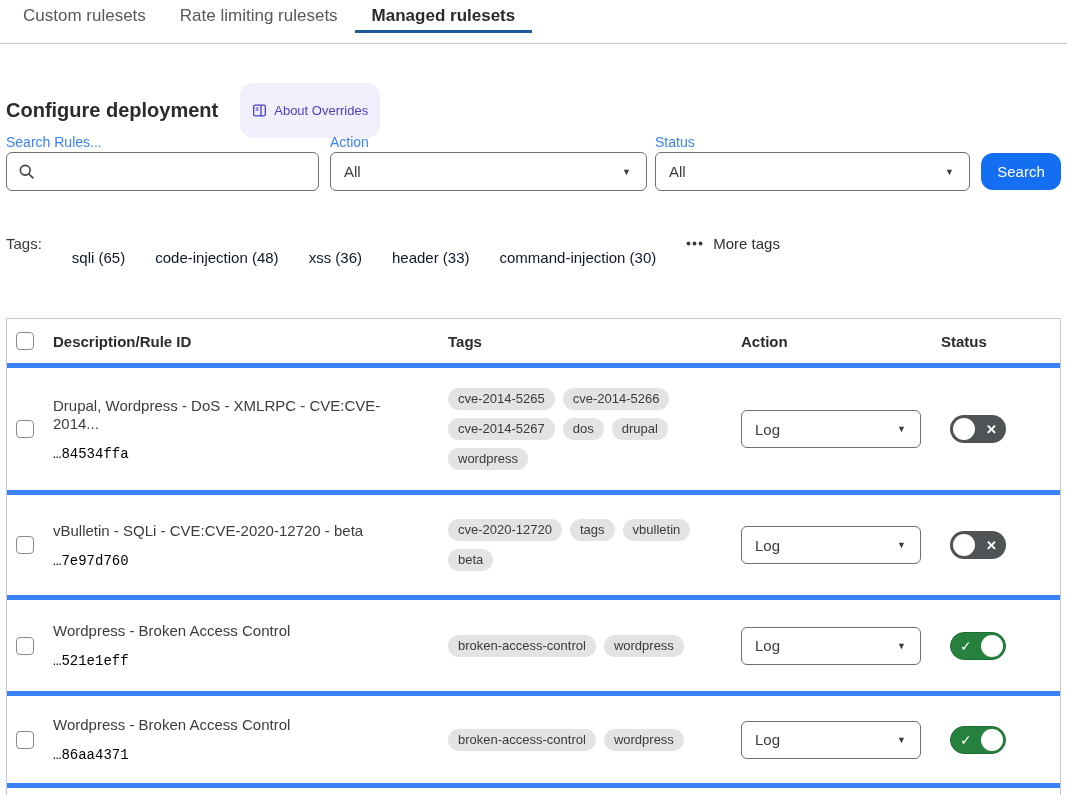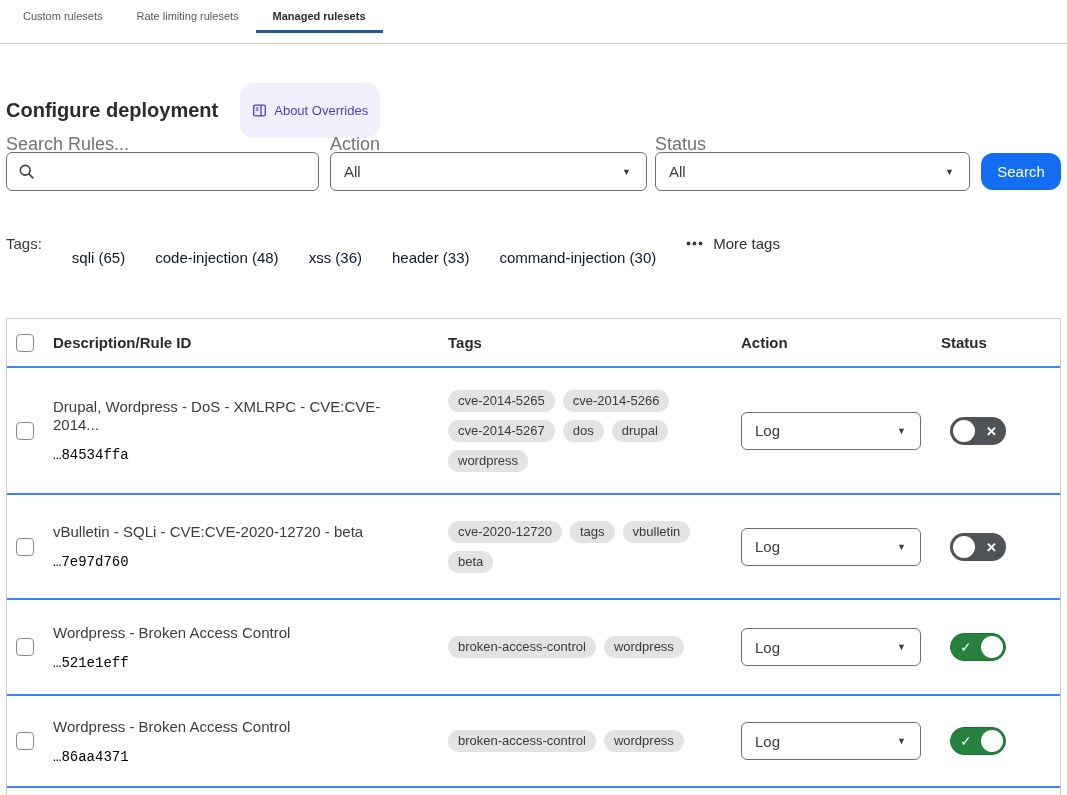--- a/index.html
+++ b/index.html
@@ -10,38 +10,38 @@
     font-family:"Liberation Sans", sans-serif;
   }
 
   
   .tabbar {
     position:absolute; top:0; left:0; width:1067px; height:44px;
     border-bottom:1px solid #c9c9c9; display:flex; padding-left:6px;
   }
   .tab {
     height:32px; padding:0 17px; display:flex; align-items:center;
-    font-size:11px; color:#595959; cursor:pointer; position:relative; white-space:nowrap;
+    font-size:17px; color:#595959; cursor:pointer; position:relative; white-space:nowrap;
   }
   .tab.active { color:#2b2b2b; font-weight:700; }
   .tab.active::after {
     content:""; position:absolute; left:0; right:0; bottom:-1px; height:3px;
     background:#1d5c97;
   }
 
   
   .heading-row { position:absolute; top:83px; left:6px; display:flex; align-items:center; gap:22px; }
   .page-title { font-size:20px; font-weight:700; color:#2b2b2b; margin:0; }
   .badge {
     display:flex; align-items:center; gap:7px; background:#f1effb; color:#4a41c4;
     font-size:13px; padding:20px 12px; border-radius:14px; cursor:pointer; white-space:nowrap;
   }
 
   
-  .filter-label { position:absolute; font-size:18px; color:#737373; }
+  .filter-label { position:absolute; font-size:14px; color:#3b82f6; }
   #lbl-search { top:134px; left:6px; }
   #lbl-action { top:134px; left:330px; }
   #lbl-status { top:134px; left:655px; }
 
   .search-box {
     position:absolute; top:152px; left:6px; width:313px; height:39px;
     border:1px solid #6f6f6f; border-radius:6px; background:#fff;
     display:flex; align-items:center; gap:8px; padding-left:11px;
   }
   .search-box input {
@@ -73,21 +73,21 @@
   .tag-link { color:#0f172a; cursor:pointer; white-space:nowrap;margin-top:28px; }
   .more-tags { display:flex; align-items:center; gap:10px; cursor:pointer; color:#2f2f2f; }
 
   
   .table {
     position:absolute; top:318px; left:6px; width:1055px;
     border:1px solid #c9c9c9; border-bottom:none; background:#fff;
   }
   .trow {
     display:grid; grid-template-columns:46px 395px 293px 200px 1fr;
-    border-bottom:2px solid #3b82f6;
+    border-bottom:5px solid #3b82f6;
   }
   .trow.header { height:49px; }
   .trow.r1 { height:127px; }
   .trow.r2 { height:105px; }
   .trow.r3 { height:96px; }
   .trow.r4 { height:92px; }
   .trow.partial { height:20px; border-bottom:none; }
 
   .cell { display:flex; align-items:center; min-width:0; }
   .cb-cell { padding-left:9px; }

